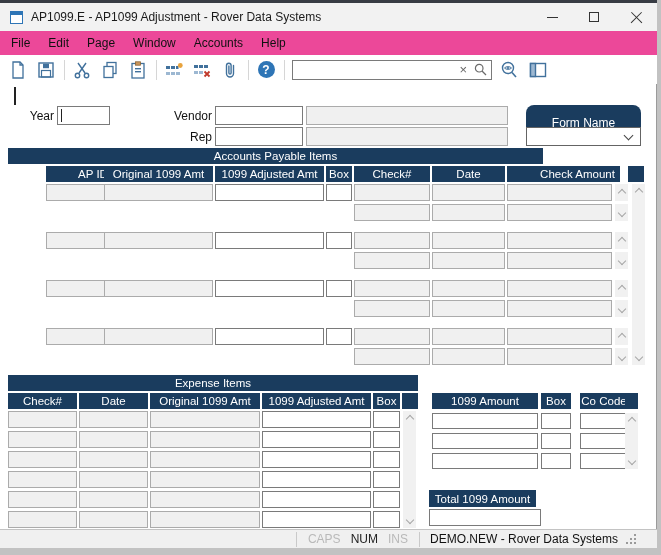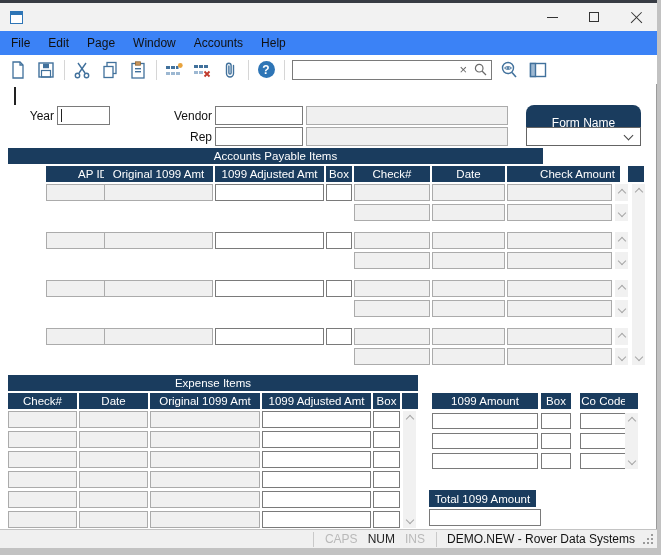--- a/index.html
+++ b/index.html
@@ -20,21 +20,21 @@
   .title-text{font-size:12px;color:#1a1a1a;white-space:nowrap;}
   .win-controls{margin-left:auto;display:flex;height:100%;}
   .win-btn{width:42px;height:100%;display:flex;align-items:center;justify-content:center;position:relative;}
   .g-min{width:11px;height:1px;background:#333;}
   .g-max{width:10px;height:10px;border:1px solid #333;}
   .g-close{position:relative;width:13px;height:13px;}
   .g-close::before,.g-close::after{content:"";position:absolute;left:-1px;top:6px;width:15px;height:1.4px;background:#333;}
   .g-close::before{transform:rotate(45deg);}
   .g-close::after{transform:rotate(-45deg);}
   
-  .menubar{position:absolute;left:0;top:31px;width:657px;height:24px;background:#3b82f6;display:flex;align-items:center;padding-left:2px;}
+  .menubar{position:absolute;left:0;top:31px;width:657px;height:24px;background:#ec4899;display:flex;align-items:center;padding-left:2px;}
   .menu-item{font-size:12px;color:#111;padding:4px 9px;}
   
   .toolbar{position:absolute;left:0;top:55px;width:657px;height:29px;background:#fff;display:flex;align-items:center;padding-left:6px;}
   .tbtn{width:24px;height:24px;display:flex;align-items:center;justify-content:center;margin-right:4px;}
   .tsep{width:1px;height:20px;background:#d6d6d6;margin:0 5px 0 2px;}
   .help-badge{width:17px;height:17px;border-radius:50%;background:#2E75B6;color:#fff;font-size:12px;font-weight:bold;display:flex;align-items:center;justify-content:center;}
   .searchbox{width:200px;height:20px;border:1px solid #7a7a7a;display:flex;align-items:center;background:#fff;margin:0 6px 0 2px;}
   .searchbox input{flex:1;border:none;outline:none;font-size:12px;height:16px;min-width:0;padding-left:4px;}
   .clear-glyph{color:#666;font-size:13px;padding:0 3px;line-height:1;}
   
@@ -66,38 +66,39 @@
   .c-box{left:318px;width:26px;} .c-chk{left:346px;width:76px;} .c-date{left:424px;width:73px;}
   .c-amt{left:499px;width:113px;padding-left:28px;} .c-amtf{left:499px;width:105px;} .c-mini{left:607px;} .c-ohdr{left:620px;width:16px;}
   .ap-group{position:absolute;left:0;width:637px;height:37px;}
   .r1{top:0;} .r2{top:20px;}
   
   .e-chk{left:0;width:69px;} .e-date{left:71px;width:69px;} .e-orig{left:142px;width:110px;}
   .e-adj{left:254px;width:109px;} .e-box{left:365px;width:27px;} .e-ohdr{left:394px;width:16px;}
   
   .m-amt{left:0;width:106px;} .m-box{left:109px;width:30px;} .m-co{left:148px;width:48px;} .m-ohdr{left:193px;width:13px;}
   
-  .statusbar{position:absolute;left:0;top:529px;width:657px;height:19px;background:#f0f0f0;border-top:1px solid #c3c3c3;display:flex;align-items:center;justify-content:flex-end;font-size:12px;padding-right:4px;}
+  .statusbar{position:absolute;left:0;top:529px;width:657px;height:19px;background:#f0f0f0;border-top:1px solid #c3c3c3;display:flex;align-items:center;justify-content:flex-end;font-size:12px;padding-right:21px;}
   .st-sep{width:1px;height:15px;background:#c9c9c9;margin:0 6px;}
   .st-dim{color:#b9b9b9;margin:0 5px;}
   .st-on{color:#222;margin:0 5px;}
   .st-msg{color:#111;margin:0 4px;}
   .grip{width:10px;height:10px;position:relative;margin-left:4px;}
   .grip::before{content:"";position:absolute;left:0;top:0;width:2px;height:2px;
     box-shadow:8px 0 0 #9a9a9a,4px 4px 0 #9a9a9a,8px 4px 0 #9a9a9a,0 8px 0 #9a9a9a,4px 8px 0 #9a9a9a,8px 8px 0 #9a9a9a;}
   svg{display:block;}
 </style>
 </head>
 <body>
 
 <div class="window">
   <div class="topstrip"></div>
 
   <div class="titlebar">
     <span class="app-icon"></span>
+    <span class="title-text">AP1099.E - AP1099 Adjustment - Rover Data Systems</span>
     <div class="win-controls">
       <div class="win-btn">
           <div class="g-min"></div>
         </div>
       <div class="win-btn">
           <div class="g-max"></div>
         </div>
       <div class="win-btn">
           <div class="g-close"></div>
         </div>

